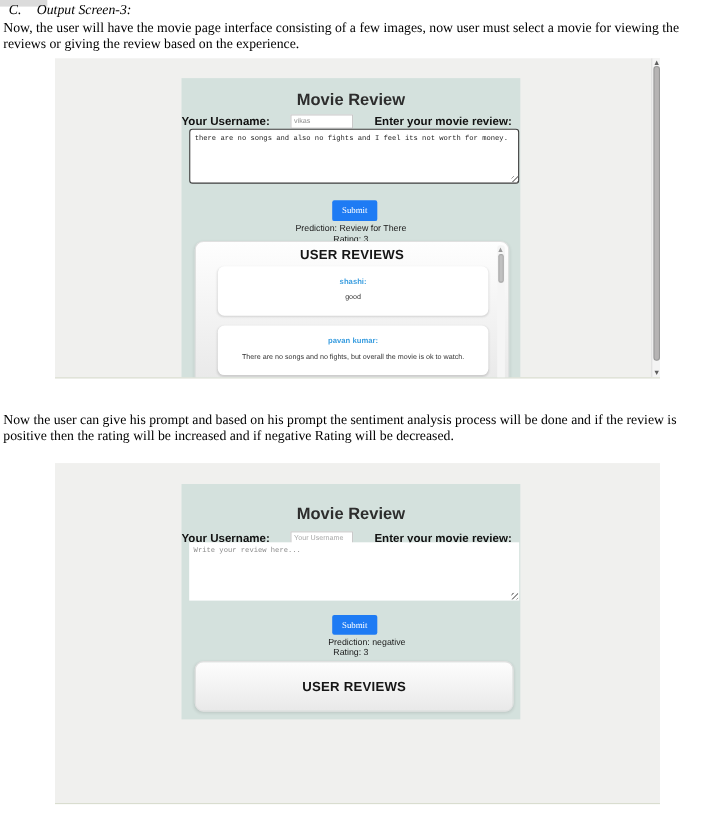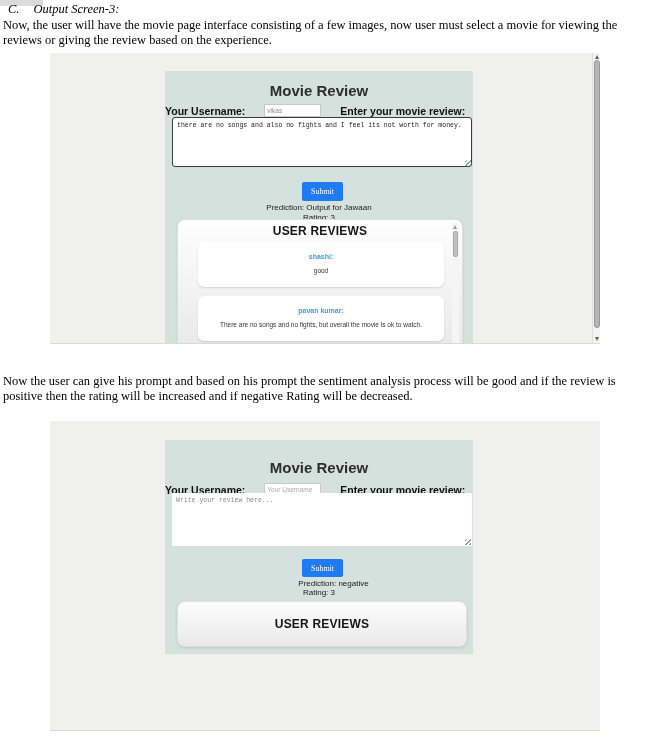--- a/index.html
+++ b/index.html
@@ -101,21 +101,21 @@
         <input class="uname-input" type="text" value="vikas" style="">
         <span class="form-label">Enter your movie review:</span>
       </div>
 
       <div class="ta-wrap">
         <textarea class="review-ta" style="">there are no songs and also no fights and I feel its not worth for money.</textarea>
         <span class="resize-handle"></span>
       </div>
 
       <button class="submit-btn">Submit</button>
-      <div class="pred-line">Prediction: Output for Jawaan</div>
+      <div class="pred-line">Prediction: Review for There</div>
       <div class="rating-line">Rating: 3</div>
 
       <div class="reviews-panel">
         <div class="rp-header">USER REVIEWS</div>
 
         <div class="rp-scrollbar">
           <div class="rp-arrow up"></div>
           <div class="rp-thumb"></div>
           <div class="rp-arrow down"></div>
         </div>
@@ -134,21 +134,21 @@
       </div>
     </div>
 
     <div class="shot-scrollbar">
       <div class="sb-arrow up"></div>
       <div class="sb-thumb"></div>
       <div class="sb-arrow down"></div>
     </div>
   </div>
 
-  <p class="doc-para" style="top:374px;">Now the user can give his prompt and based on his prompt the sentiment analysis process will be good and if the review is positive then the rating will be increased and if negative Rating will be decreased.</p>
+  <p class="doc-para" style="top:374px;">Now the user can give his prompt and based on his prompt the sentiment analysis process will be done and if the review is positive then the rating will be increased and if negative Rating will be decreased.</p>
 
   <div class="shot" id="shot-d">
     <div class="teal" id="teal-d">
       <h1 class="app-title">Movie Review</h1>
 
       <div class="form-row">
         <span class="form-label">Your Username:</span>
         <input class="uname-input" type="text" placeholder="Your Username" style="">
         <span class="form-label">Enter your movie review:</span>
       </div>

